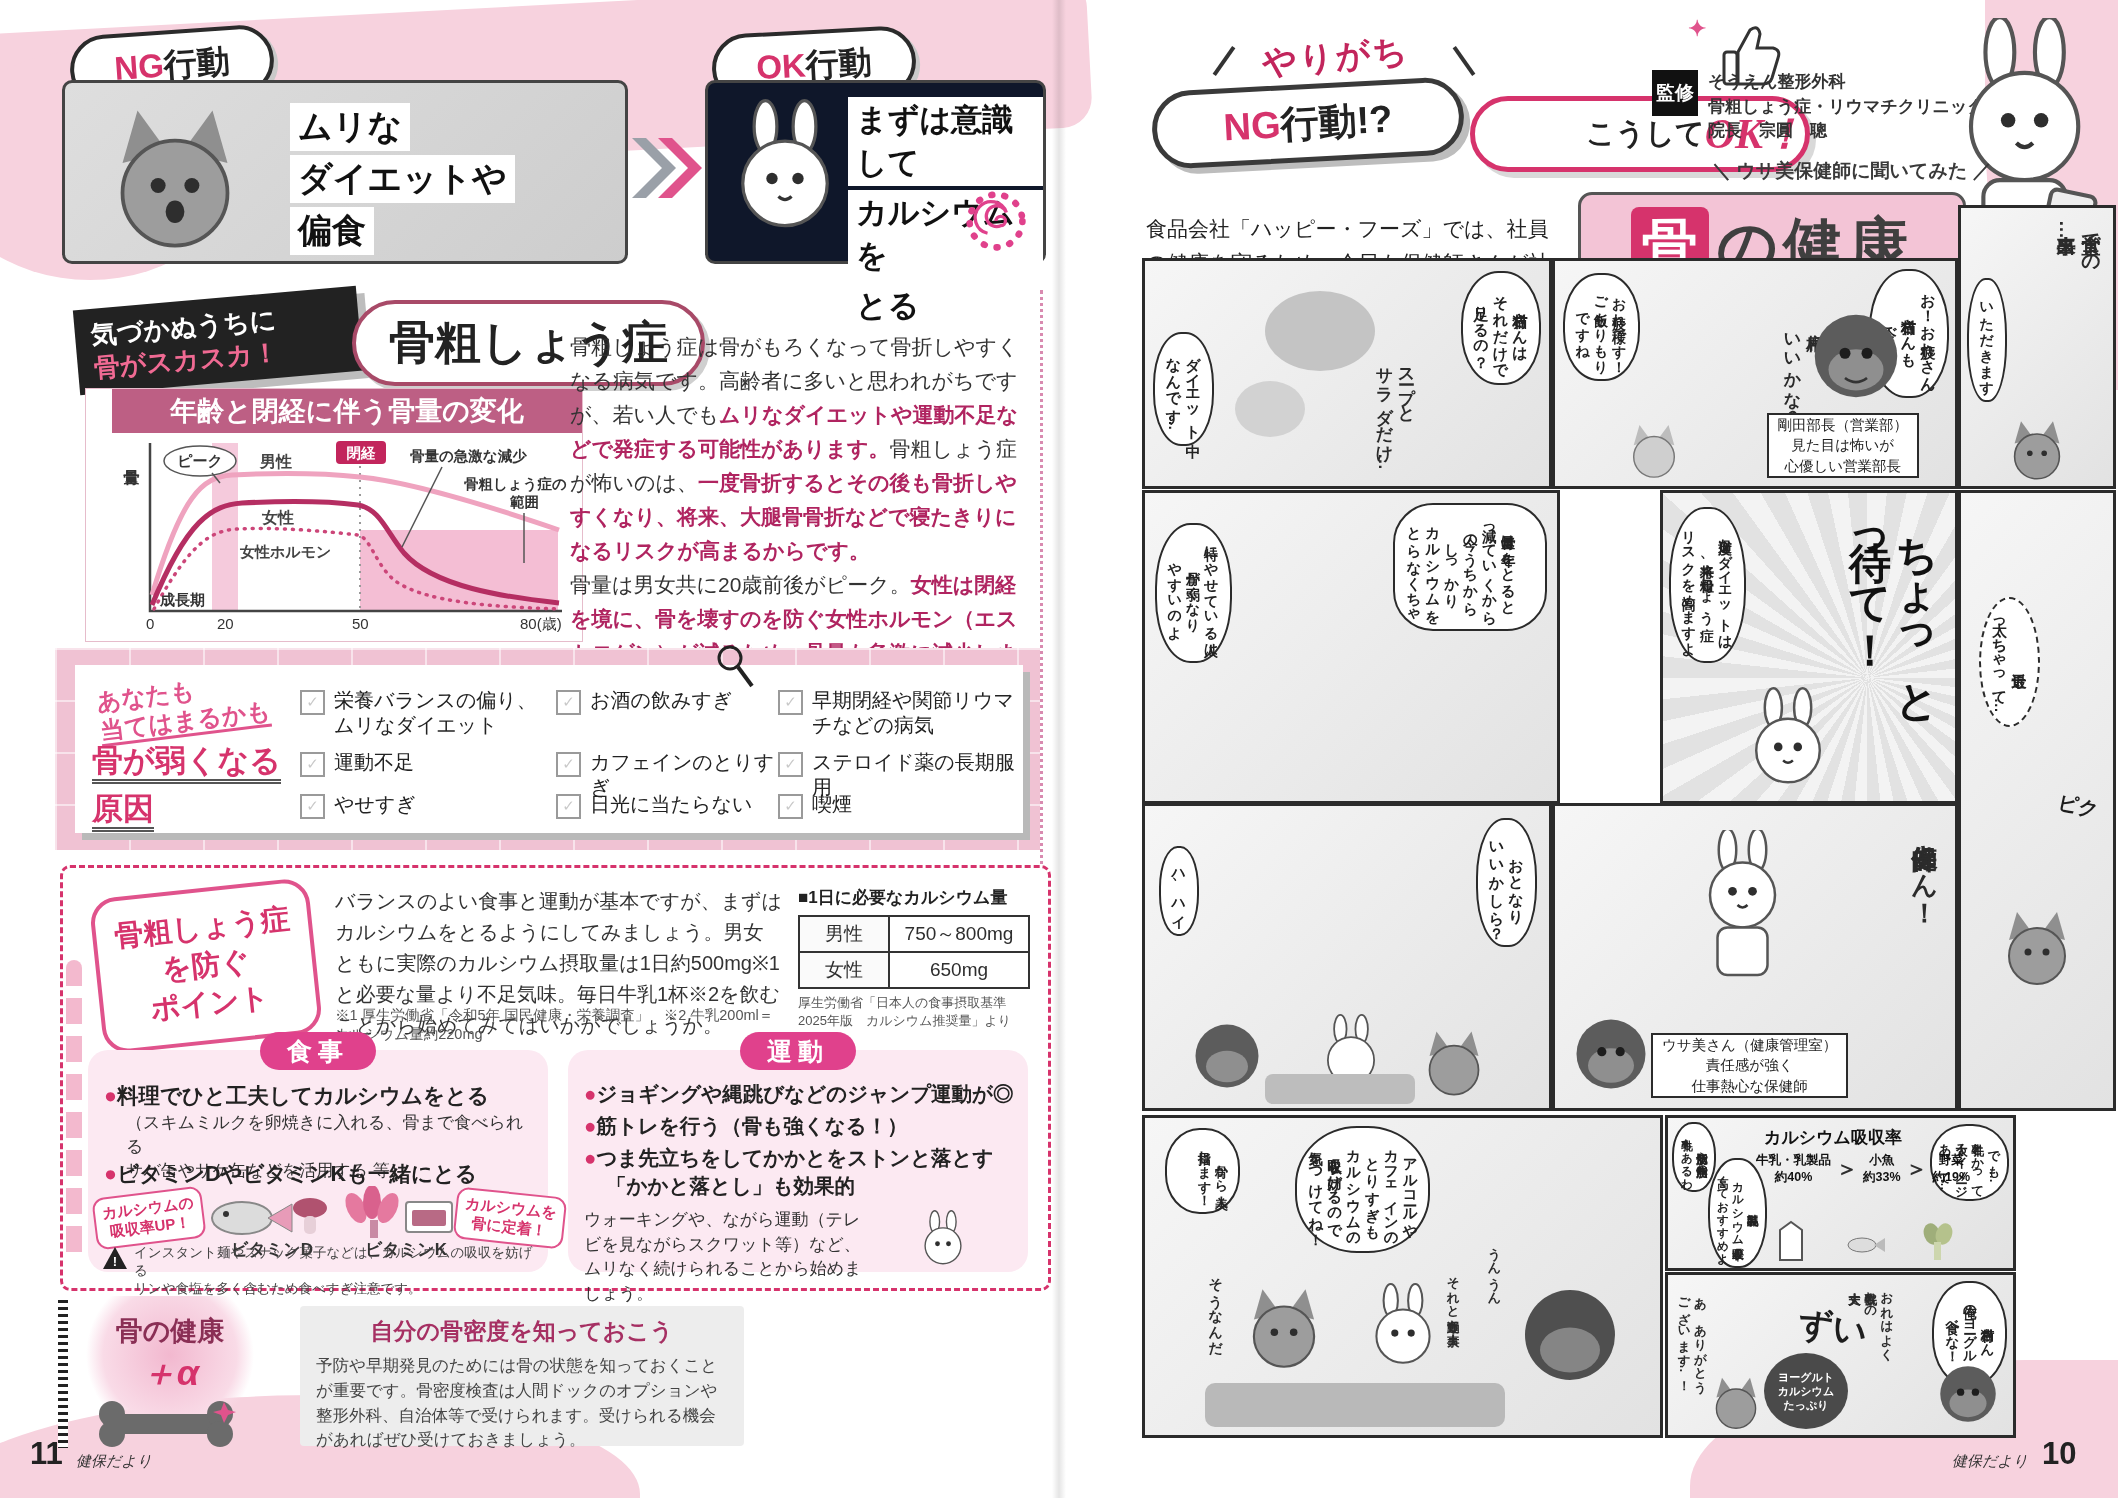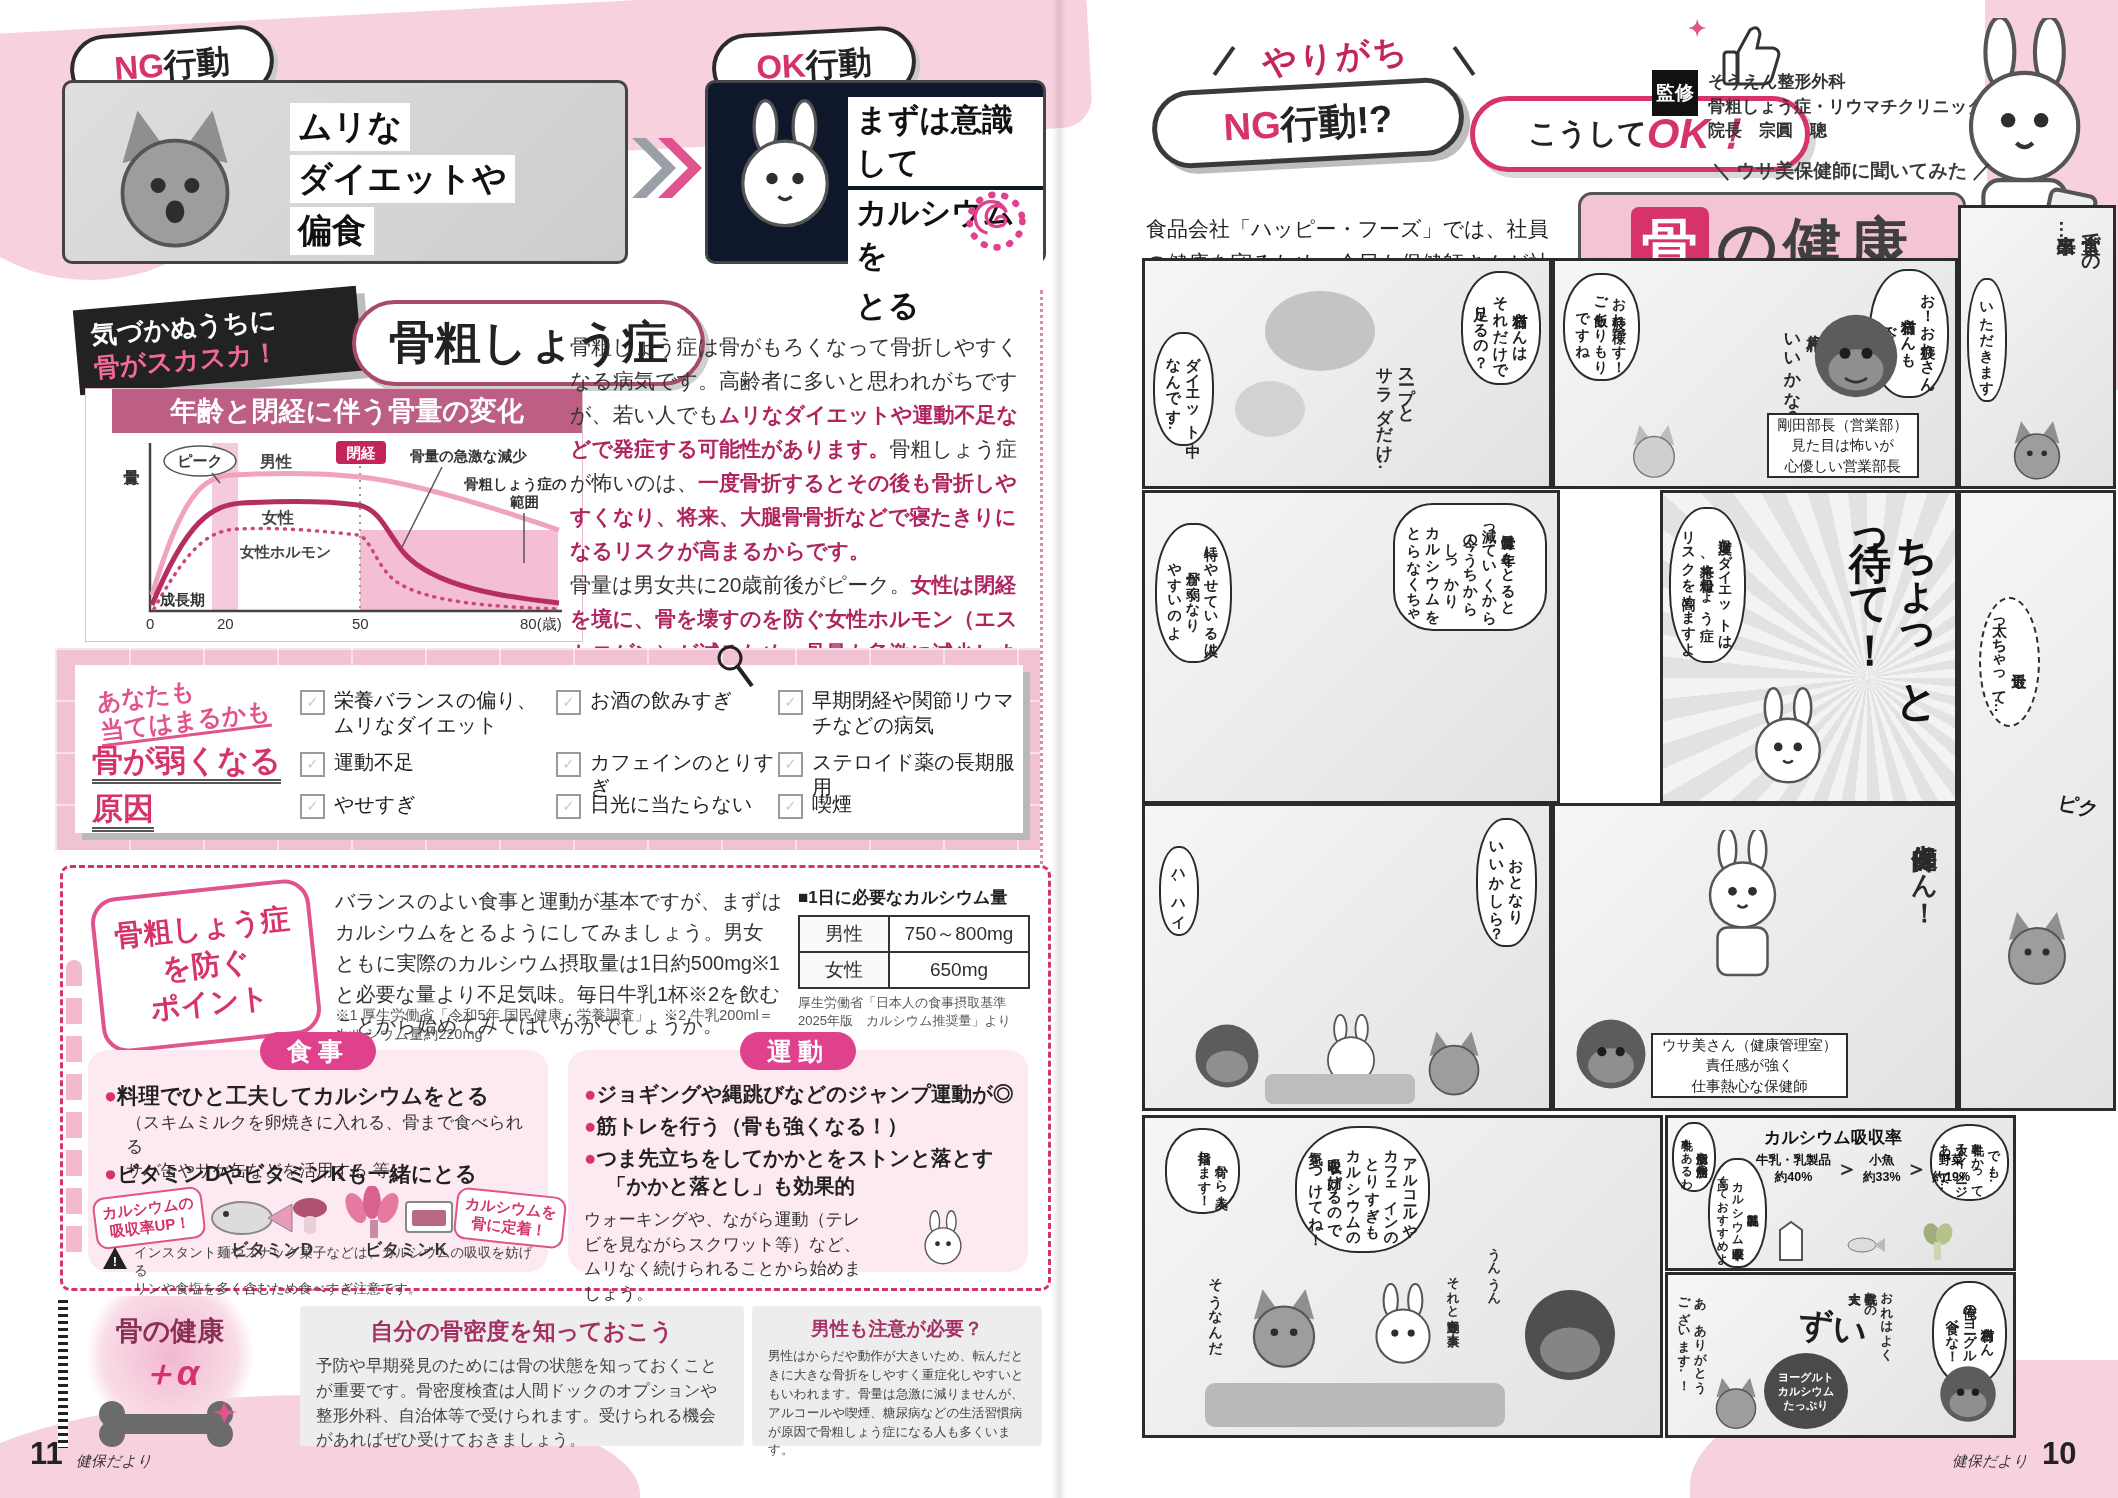--- a/index.html
+++ b/index.html
@@ -47,21 +47,21 @@
   .warn{font-size:13.5px;color:#444;line-height:1.35;}
   .rbub{background:#fff;border:2px solid #777;border-radius:50%;display:flex;flex-direction:column;align-items:center;justify-content:center;text-align:center;font-weight:bold;font-size:15.5px;line-height:1.3;}
   .rbub .pk{color:#d6336c;}
   
   .plusbadge{background:radial-gradient(circle,#f2b8cf 0%,#f9dbe7 62%,rgba(255,255,255,0) 78%);display:flex;flex-direction:column;align-items:center;justify-content:center;}
   .graybox{background:#ededed;border-radius:4px;padding:10px 16px;}
   .gbt{color:#a63063;font-weight:bold;text-align:center;}
   .gbp{color:#444;line-height:1.5;}
   
   .ngpill2{background:#fff;border:5px solid #3a3a3a;border-radius:40px;display:flex;align-items:center;justify-content:center;font-weight:bold;box-shadow:6px 6px 0 #bdbdbd;transform:rotate(-3deg);}
-  .okpill2{background:#fff;border:5px solid #d6336c;border-radius:40px;display:flex;align-items:center;justify-content:center;font-weight:bold;box-shadow:6px 6px 0 #d9d9d9;}
+  .okpill2{background:#fff;border:5px solid #d6336c;border-radius:40px;display:flex;align-items:center;justify-content:flex-end;font-weight:bold;box-shadow:6px 6px 0 #d9d9d9;font-family:Liberation Serif, serif;}
   .supbox{display:flex;gap:10px;align-items:flex-start;}
   .suplab{background:#111;color:#fff;width:46px;height:46px;display:flex;align-items:center;justify-content:center;font-size:19px;font-weight:bold;}
   .suptx{font-size:17px;font-weight:bold;color:#333;line-height:1.45;}
   .banner{background:#f3c4d6;border:3px solid #555;border-radius:14px;display:flex;align-items:center;justify-content:center;gap:8px;}
   .bonechar{background:#d6336c;color:#fff;width:78px;height:78px;border-radius:8px;display:flex;align-items:center;justify-content:center;font-size:56px;font-weight:bold;}
   .bannerrest{font-size:60px;font-weight:bold;color:#3f3f3f;letter-spacing:5px;}
   
   .panel{background:linear-gradient(135deg,#f6f6f6 0%,#e2e2e2 100%);border:3px solid #2b2b2b;}
   .bub{position:absolute;background:#fff;border:2.5px solid #2b2b2b;border-radius:46%;padding:12px 9px;writing-mode:vertical-rl;font-size:16.5px;font-weight:600;line-height:1.3;white-space:pre-line;text-align:center;color:#222;}
   .vtext{position:absolute;writing-mode:vertical-rl;font-size:17px;font-weight:bold;white-space:pre-line;color:#2b2b2b;line-height:1.3;}
@@ -332,24 +332,20 @@
       <circle cx="16" cy="36" r="13" fill="#6b6b6b"></circle>
     <rect x="14" y="16" width="112" height="20" fill="#6b6b6b"></rect>
     <circle cx="124" cy="16" r="13" fill="#6b6b6b"></circle>
       <circle cx="124" cy="36" r="13" fill="#6b6b6b"></circle>
     <polygon points="128,4 132,12 140,14 132,17 128,25 125,17 117,14 125,12" fill="#e0538c"></polygon>
   </svg>
   <div class="abs graybox" style="left:300px;top:1306px;width:412px;height:120px;">
     <div class="gbt" style="font-size:23px;margin-bottom:6px;">自分の骨密度を知っておこう</div>
     <div class="gbp" style="font-size:16.5px;">予防や早期発見のためには骨の状態を知っておくことが重要です。骨密度検査は人間ドックのオプションや整形外科、自治体等で受けられます。受けられる機会があればぜひ受けておきましょう。</div>
   </div>
-  <div class="abs graybox" style="left:752px;top:1306px;width:258px;height:120px;">
-    <div class="gbt" style="font-size:19px;margin-bottom:5px;">男性も注意が必要？</div>
-    <div class="gbp" style="font-size:12.6px;">男性はからだや動作が大きいため、転んだときに大きな骨折をしやすく重症化しやすいともいわれます。骨量は急激に減りませんが、アルコールや喫煙、糖尿病などの生活習慣病が原因で骨粗しょう症になる人も多くいます。</div>
-  </div>
   <div class="abs pagenum" style="left:30px;top:1436px;">11</div>
   <div class="abs footerbrand" style="left:76px;top:1452px;font-style:italic;">健保だより</div>
 
   <div class="abs" style="left:1052px;top:0;width:14px;height:1498px;background:linear-gradient(90deg,rgba(0,0,0,0) 0%,rgba(0,0,0,.10) 50%,rgba(0,0,0,0) 100%);"></div>
 
   <div class="abs pinkband" style="left:1985px;top:-40px;width:200px;height:430px;border-radius:0 0 0 60%;"></div>
   <div class="abs pinkband" style="left:1690px;top:1360px;width:480px;height:180px;border-radius:70% 0 0 0;"></div>
 
   <div class="abs" style="left:1262px;top:34px;font-size:34px;font-weight:900;color:#c2255c;transform:rotate(-5deg);letter-spacing:2px;">
     <span>やりがち</span>

